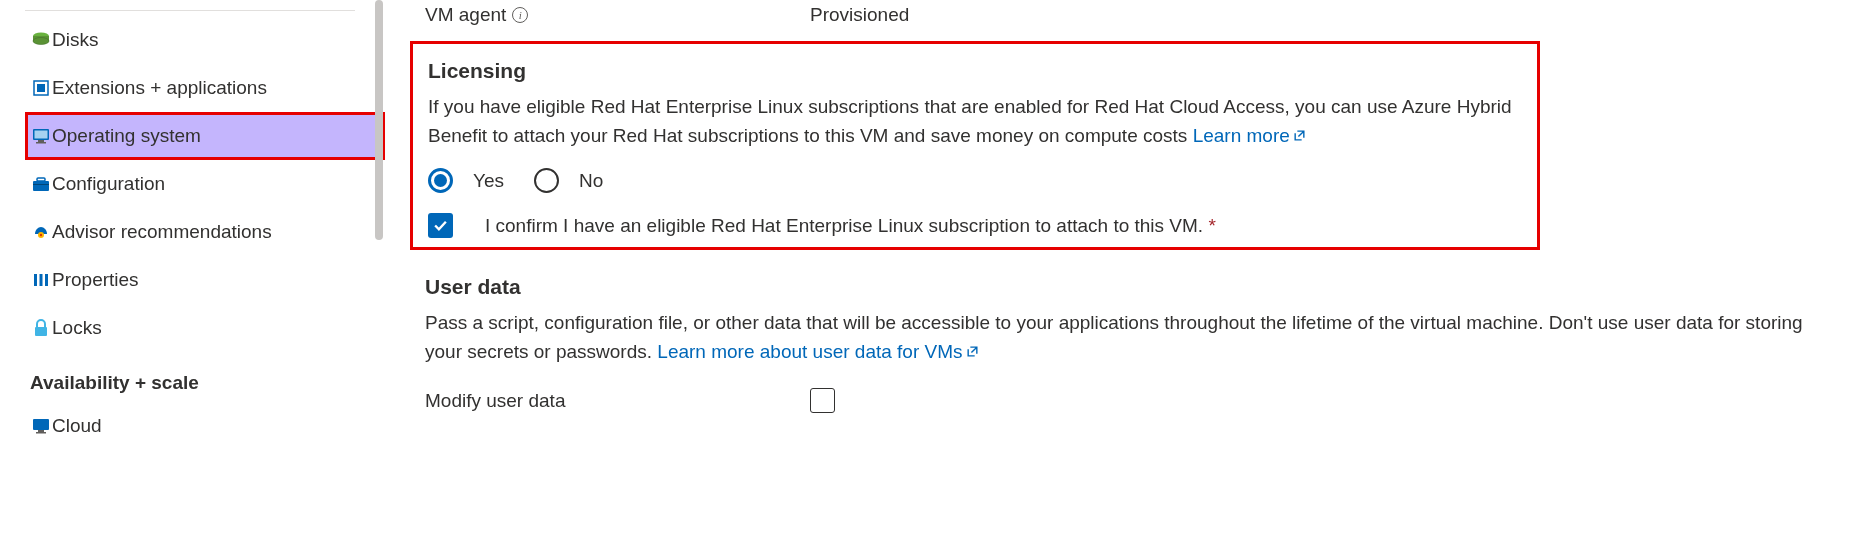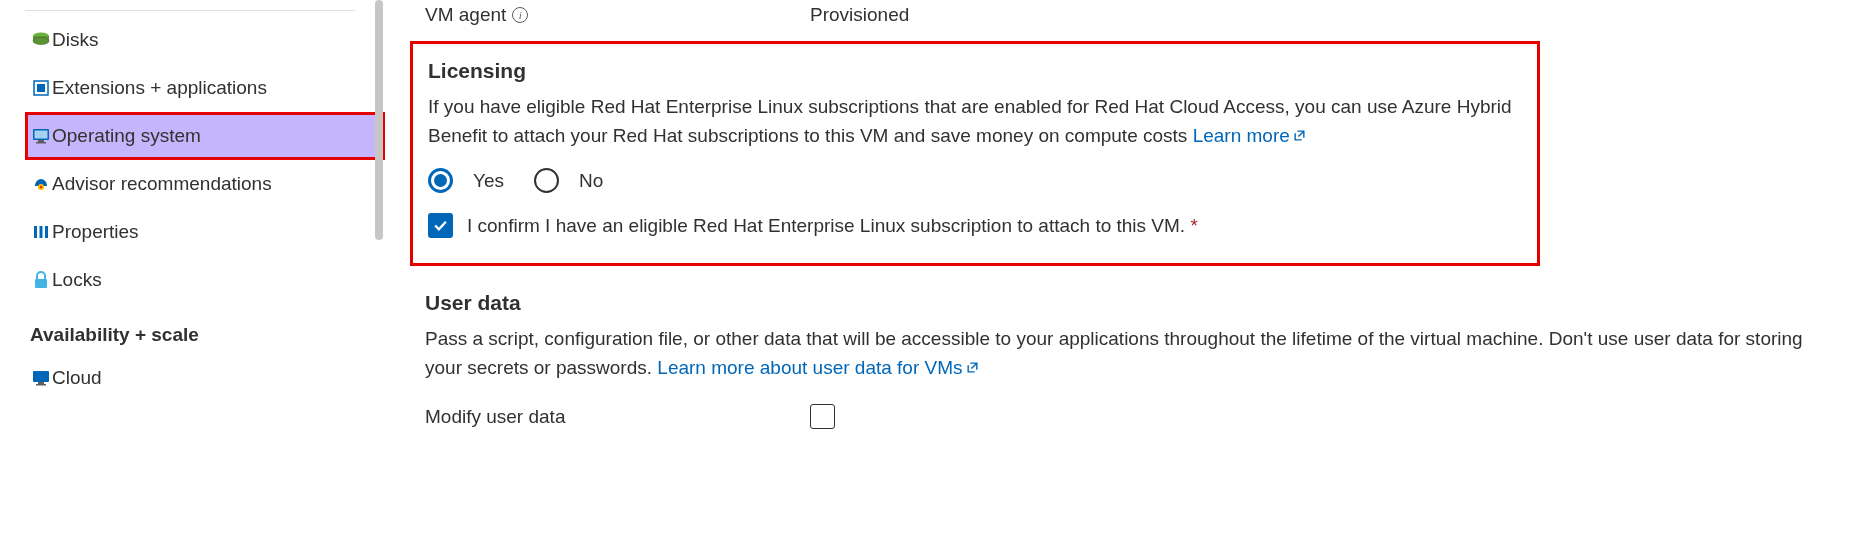--- a/index.html
+++ b/index.html
@@ -82,21 +82,21 @@
       display: inline-flex;
       align-items: center;
       justify-content: center;
       font-size: 11px;
       font-style: italic;
       font-family: Georgia, serif;
       color: #605e5c;
     }
     .highlight-box {
       border: 3px solid #e60000;
-      padding: 15px 15px 25px;
+      padding: 15px 15px 9px;
       margin: 5px 0 20px -15px;
       width: 1130px;
     }
     .section-title {
       font-weight: 700;
       font-size: 21px;
       padding-bottom: 10px;
     }
     .desc {
       line-height: 1.5;
@@ -140,21 +140,21 @@
     }
     .radio.checked .dot {
       width: 13px;
       height: 13px;
       background: #0067b8;
       border-radius: 50%;
     }
     .check-row {
       display: flex;
       align-items: center;
-      gap: 14px;
+      gap: 32px;
     }
     .checkbox {
       width: 25px;
       height: 25px;
       background: #0067b8;
       border-radius: 3px;
       display: flex;
       align-items: center;
       justify-content: center;
       cursor: pointer;
@@ -203,20 +203,30 @@
       <svg viewBox="0 0 20 20" width="20" height="20">
           <rect x="2" y="3" width="16" height="11" rx="1" fill="#0067b8"></rect>
           <rect x="3.5" y="4.5" width="13" height="8" fill="#a6d1f0"></rect>
           <rect x="7" y="14" width="6" height="2" fill="#605e5c"></rect>
           <rect x="5" y="16" width="10" height="1.5" fill="#605e5c"></rect>
         </svg>
     </span>
     <span>Operating system</span>
   </div>
 
+  <div class="sidebar-item">
+    <span class="sidebar-icon">
+      <svg viewBox="0 0 20 20" width="20" height="20">
+          <rect x="2" y="7" width="16" height="10" rx="1" fill="#0067b8"></rect>
+          <rect x="6" y="4" width="8" height="3" rx="1" fill="none" stroke="#0067b8" stroke-width="1.5"></rect>
+          <rect x="2" y="10" width="16" height="1" fill="#004578"></rect>
+        </svg>
+    </span>
+    <span>Configuration</span>
+  </div>
 
   <div class="sidebar-item">
     <span class="sidebar-icon">
       <svg viewBox="0 0 20 20" width="20" height="20">
           <path d="M4 12c0-4 3-7 6-7s6 3 6 7H4z" fill="#0067b8"></path>
           <circle cx="10" cy="13" r="3" fill="#ffb900"></circle>
           <circle cx="10" cy="13" r="1.2" fill="#d83b01"></circle>
         </svg>
     </span>
     <span>Advisor recommendations</span>

